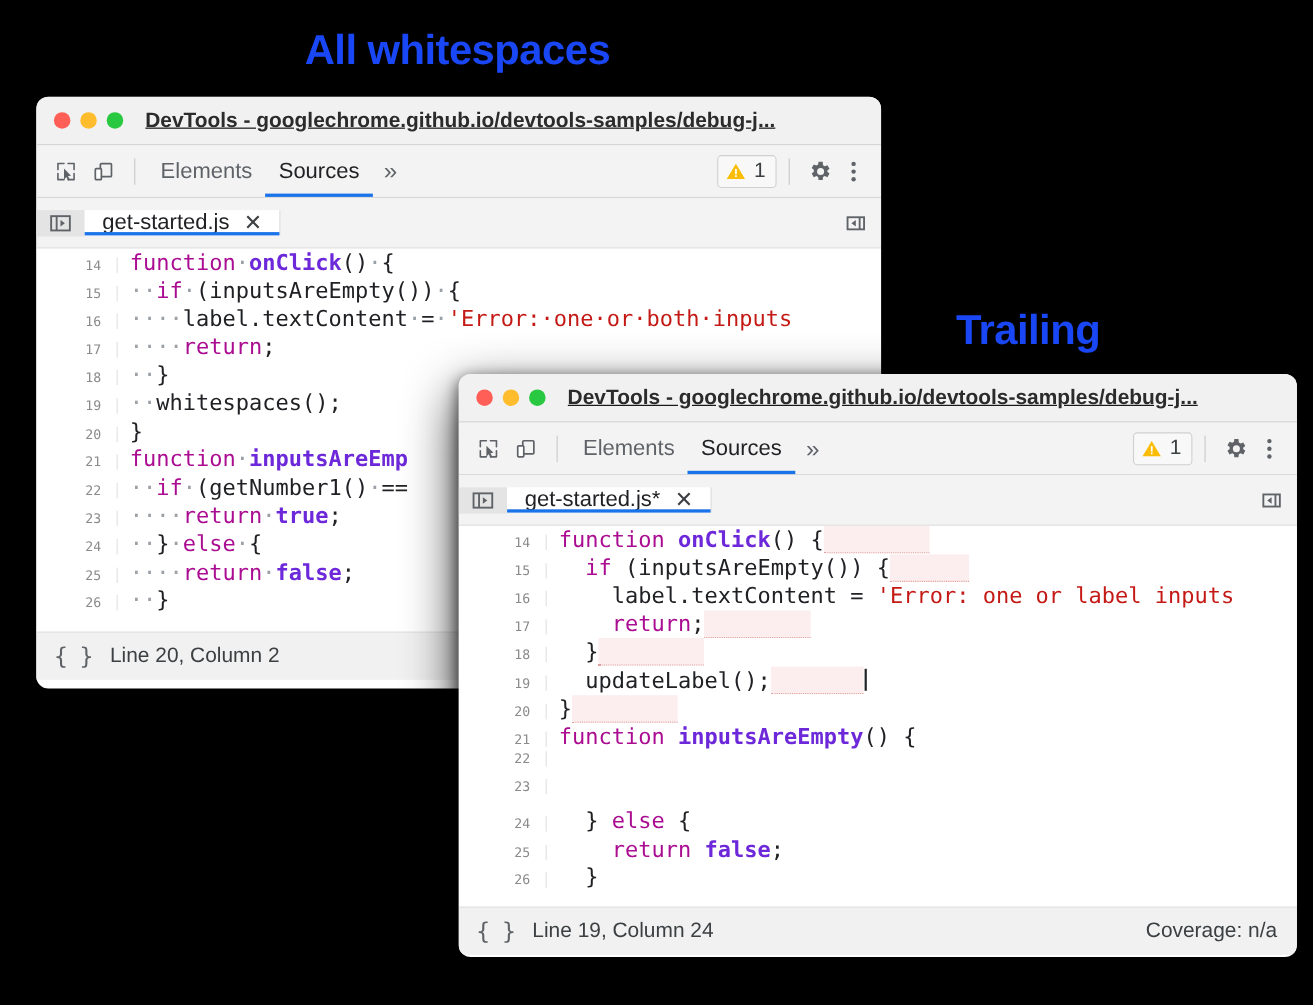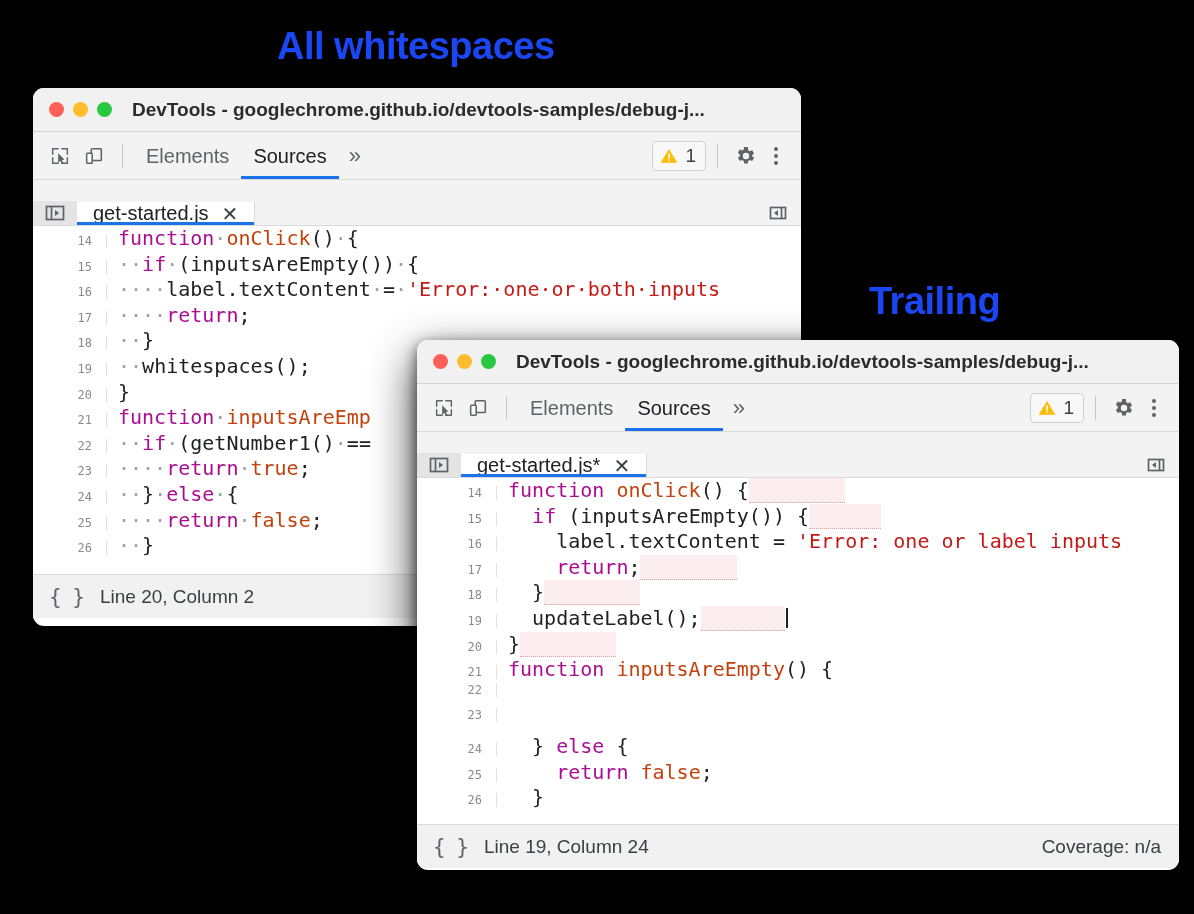--- a/index.html
+++ b/index.html
@@ -43,20 +43,21 @@
   }
 
   .titlebar {
     height: 43px;
     background: #f2f1f1;
     border-bottom: 1px solid #d4d3d3;
     display: flex;
     align-items: center;
     padding-left: 16px;
     position: relative;
+    text-decoration: underline;
   }
   .dots { display: flex; align-items: center; gap: 9px; }
   .dot { width: 15px; height: 15px; border-radius: 50%; }
   .dot.red { background: #ff5f57; }
   .dot.yellow { background: #ffbd2e; }
   .dot.green { background: #28c940; }
 
   .wintitle {
     flex: 1;
     text-align: left;
@@ -136,21 +137,21 @@
     width: 26px; height: 30px; flex: none;
   }
   .kebab i { width: 4px; height: 4px; border-radius: 50%; background: #5f6368; display:block; }
 
   
   .tabstrip {
     height: 46px;
     background: #f3f3f3;
     border-bottom: 1px solid #dadada;
     display: flex;
-    align-items: flex-end;
+    align-items: center;
     box-sizing: border-box;
   }
   .nav-toggle {
     width: 44px;
     display: flex; align-items: center; justify-content: center;
     background: #e4e4e4;
     flex: none;
   }
   .file-tab {
     display: flex; align-items: center; gap: 13px;
@@ -204,21 +205,21 @@
   }
   .ln {
     padding-left: 11px;
     font-size: 20px;
     white-space: pre;
     color: #202124;
     flex: 1 1 auto;
     font-family: "DejaVu Sans Mono", monospace;
   }
   .kw  { color: #aa0d91; }
-  .fn  { color: #c2410c; }
+  .fn  { color: #6d28d9; font-weight: bold; }
   .str { color: #c41a16; }
   .pl  { color: #202124; }
   .ws  { color: #9aa0a6; }
 
   .trail {
     background: #fceeee;
     border-bottom: 1px dotted #e0a0a0;
     color: #fceeee;
   }
   .caret {

